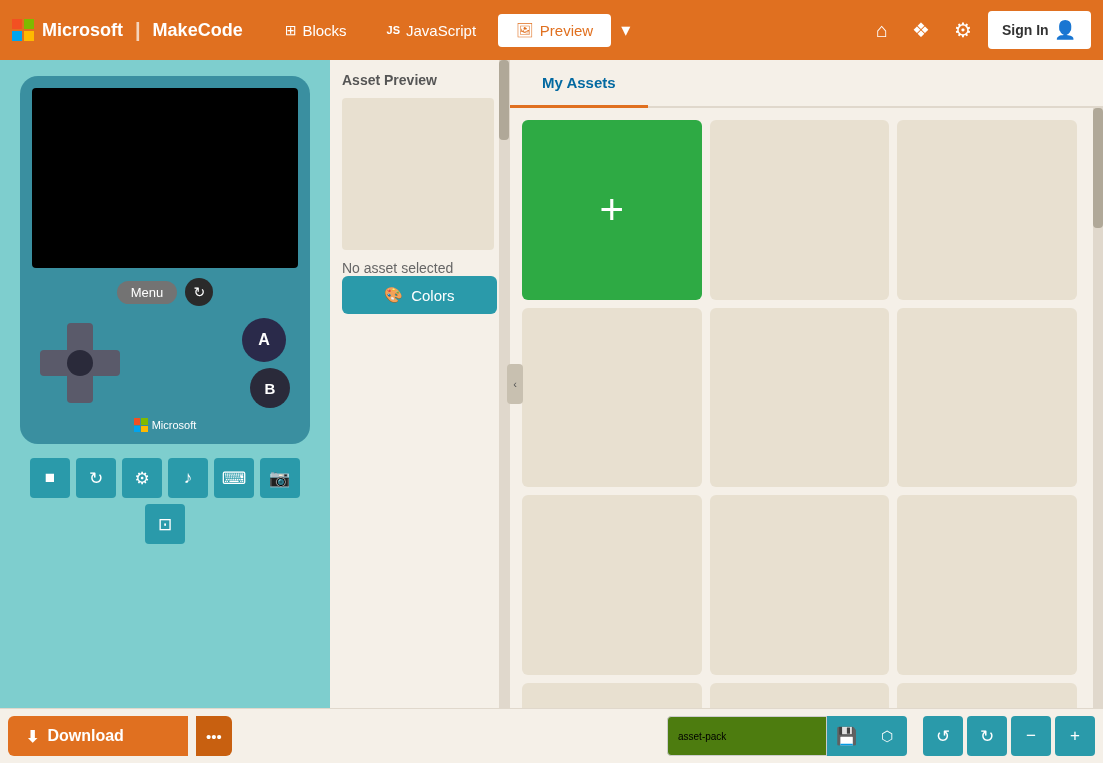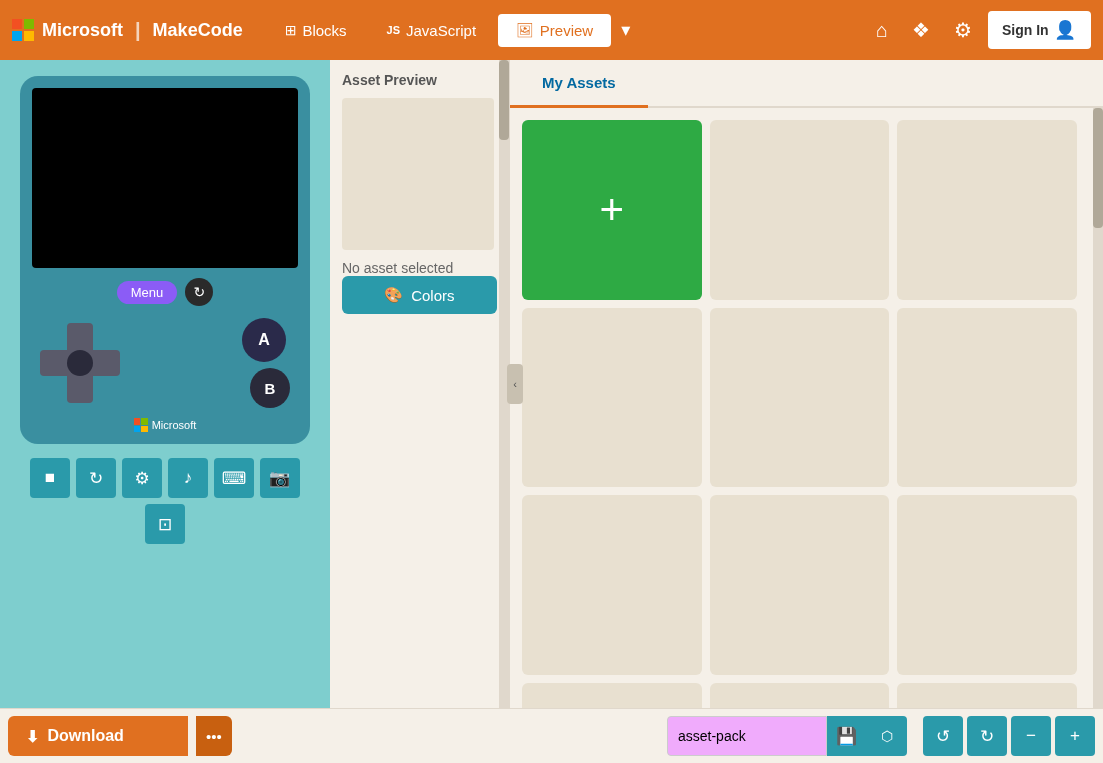--- a/index.html
+++ b/index.html
@@ -126,21 +126,21 @@
       padding: 4px 8px;
     }
     .device-menu-row {
       display: flex;
       align-items: center;
       justify-content: center;
       gap: 8px;
       margin-bottom: 8px;
     }
     .device-menu-btn {
-      background: #8b5cf6;
+      background: #737373;
       color: white;
       border: none;
       border-radius: 12px;
       padding: 4px 14px;
       font-size: 13px;
       cursor: pointer;
     }
     .device-refresh-btn {
       background: #2a2a2a;
       color: white;
@@ -409,22 +409,22 @@
     .footer-spacer { flex: 1; min-width: 0; }
     .footer-input-container {
       display: flex;
       align-items: center;
     }
     .footer-filename-input {
       height: 40px;
       border: 1px solid #ccc;
       border-radius: 4px 0 0 4px;
       padding: 0 10px;
-      font-size: 14px;
-      background: #f0abfc;
+      font-size: 10px;
+      background: #4d7c0f;
       width: 160px;
       outline: none;
     }
     .footer-save-btn {
       background: #2a9aaa;
       color: white;
       border: none;
       height: 40px;
       width: 40px;
       font-size: 17px;

